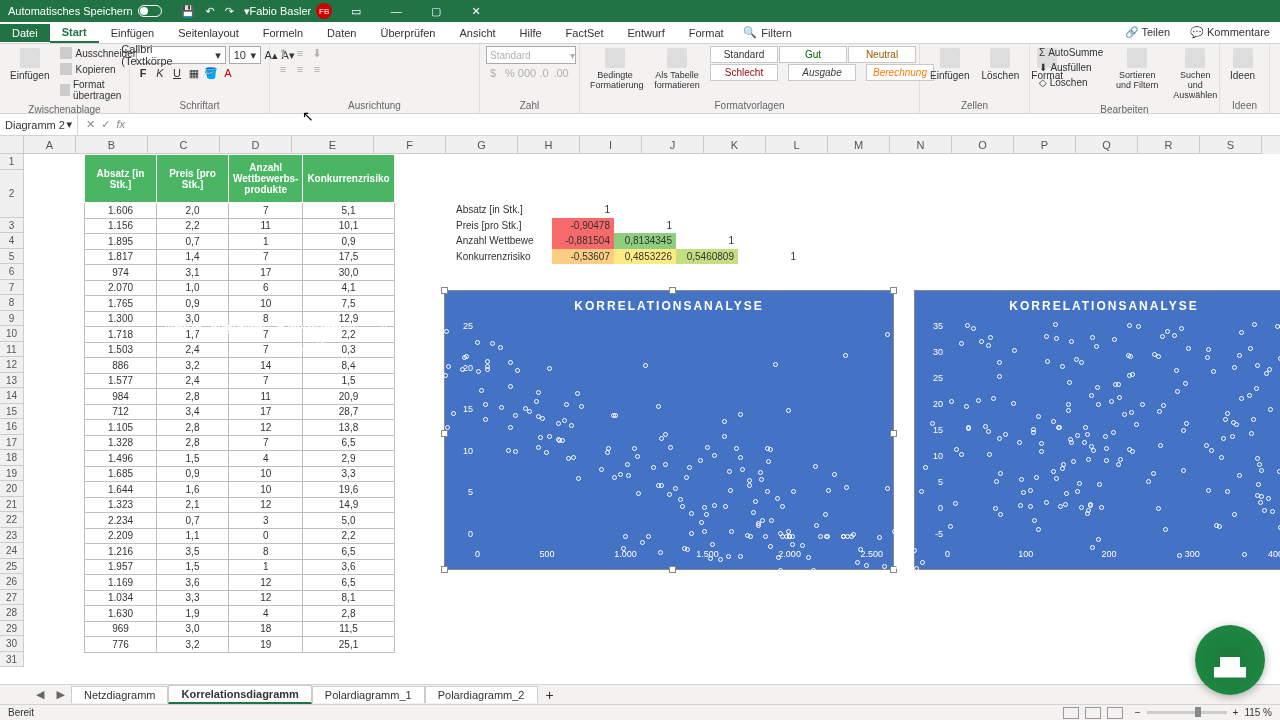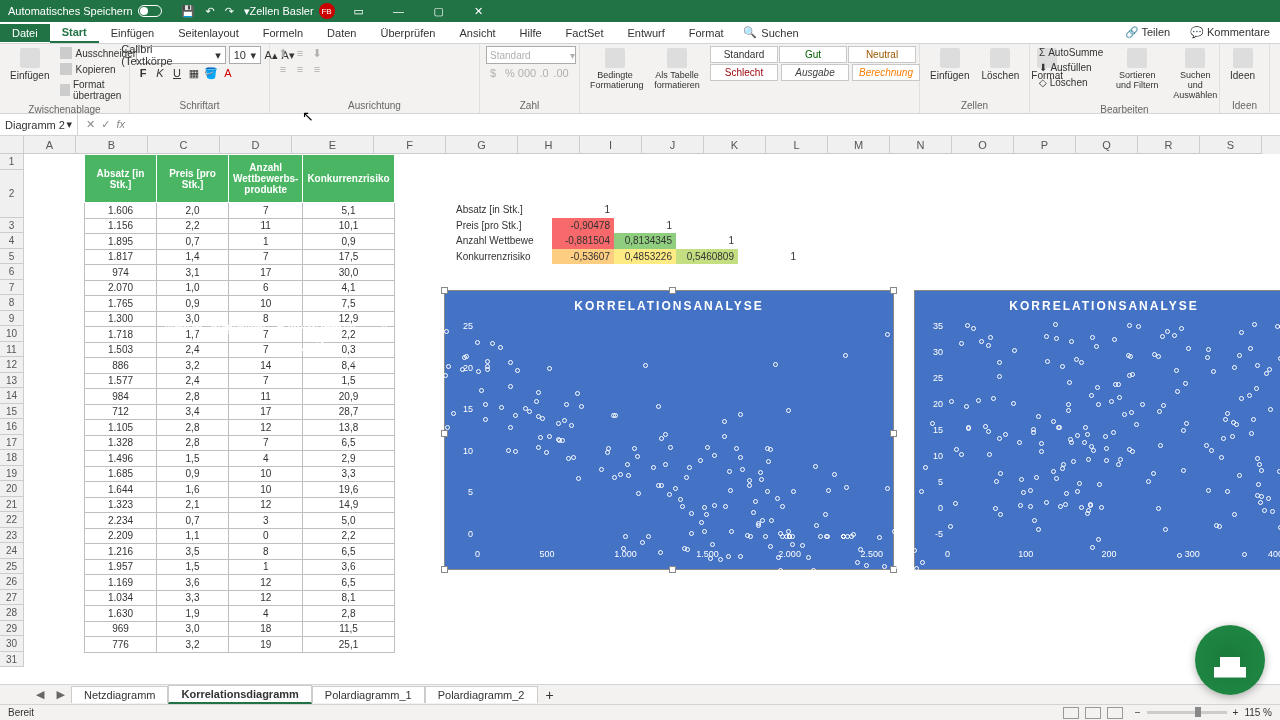--- a/index.html
+++ b/index.html
@@ -129,21 +129,21 @@
     </div>
     <div class="qat">
       <span>💾</span>
       <span>↶</span>
       <span>↷</span>
       <span>▾</span>
     </div>
   </div>
   <div class="right">
     <div class="user">
-      <span>Zellen Basler</span>
+      <span>Fabio Basler</span>
       <div class="avatar">FB</div>
     </div>
     <span class="winbtn">▭</span>
     <span class="winbtn">—</span>
     <span class="winbtn">▢</span>
     <span class="winbtn">✕</span>
   </div>
 </div>
 
 <div class="ribbontabs">
@@ -154,21 +154,21 @@
   <div class="tab">Formeln</div>
   <div class="tab">Daten</div>
   <div class="tab">Überprüfen</div>
   <div class="tab">Ansicht</div>
   <div class="tab">Hilfe</div>
   <div class="tab">FactSet</div>
   <div class="tab context">Entwurf</div>
   <div class="tab context">Format</div>
   <div class="search">
     <span>🔍</span>
-    <span>Suchen</span>
+    <span>Filtern</span>
   </div>
   <div class="spacer"></div>
   <div class="rightctl">🔗 <span>Teilen</span></div>
   <div class="rightctl">💬 <span>Kommentare</span></div>
 </div>
 
 <div class="ribbon">
   <div class="rgroup" style="width:130px">
     <div class="body">
       <div class="bigbtn">
@@ -269,27 +269,28 @@
       <div class="bigbtn">
           <div class="ico"></div>
           <span style="font-size:9px;width:50px;text-align:center">Als Tabelle formatieren</span>
         </div>
       <div class="col" style="gap:1px">
         <div style="display:flex;gap:1px">
           <div class="stylebox">Standard</div>
           <div class="stylebox good">Gut</div>
           <div class="stylebox neutral">Neutral</div>
         </div>
-        <div style="display:flex;gap:3px">
+        <div style="display:flex;gap:10px">
           <div class="stylebox schlecht">Schlecht</div>
           <div class="stylebox ausgabe">Ausgabe</div>
           <div class="stylebox calc">Berechnung</div>
         </div>
       </div>
     </div>
+    <div class="label">Formatvorlagen</div>
   </div>
   <div class="rgroup" style="width:110px">
     <div class="body">
       <div class="bigbtn">
           <div class="ico"></div>
           <span>Einfügen</span>
         </div>
       <div class="bigbtn">
           <div class="ico"></div>
           <span>Löschen</span>

